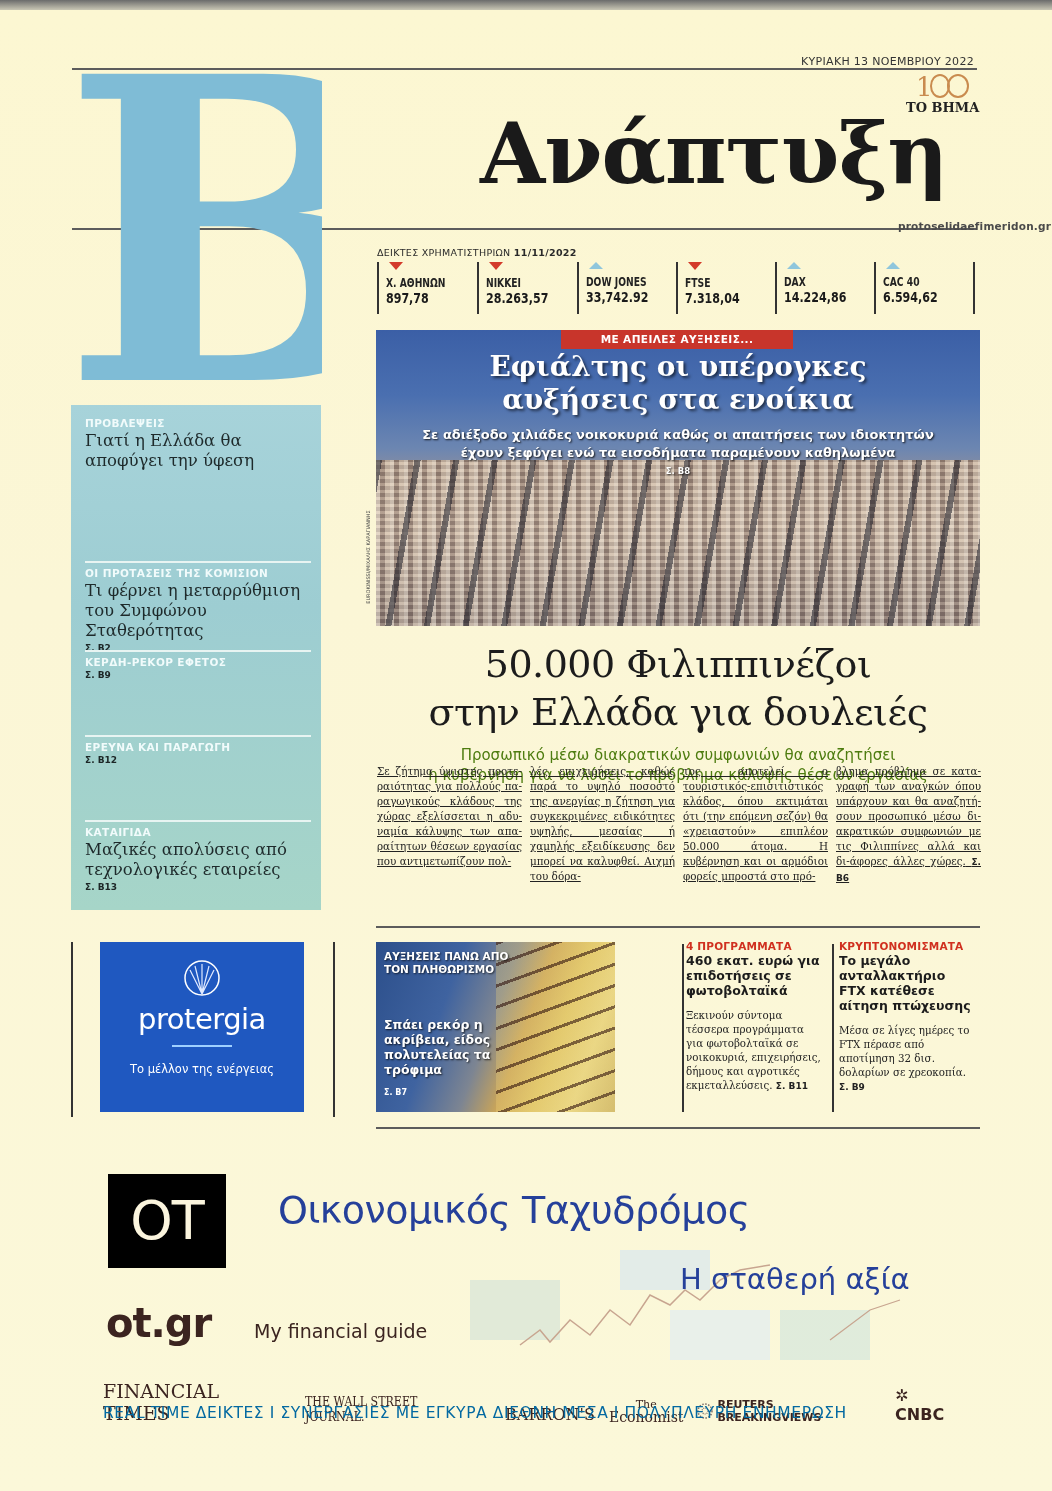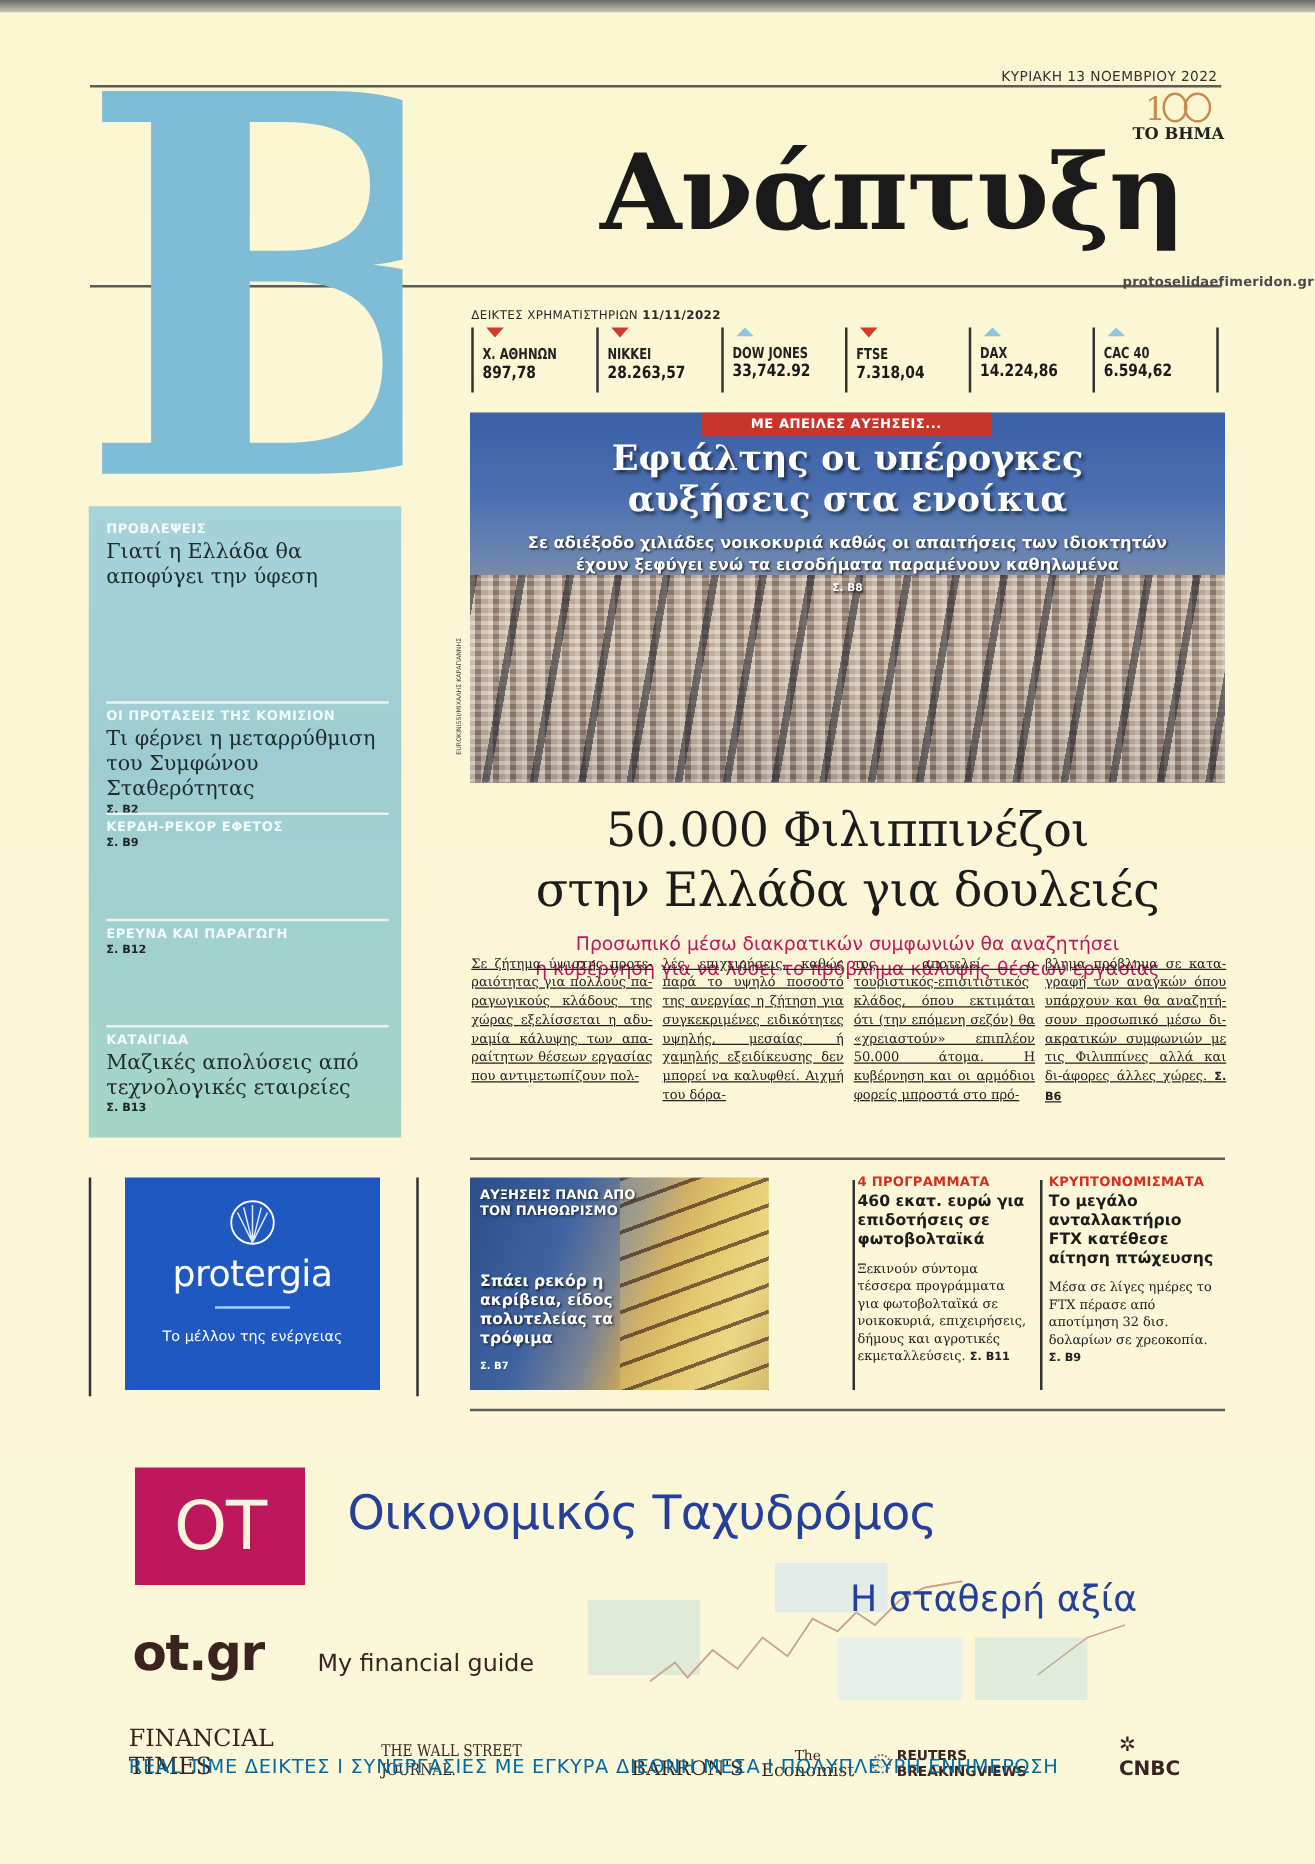--- a/index.html
+++ b/index.html
@@ -129,21 +129,21 @@
   }
 
   
   .main-head {
     left: 376px; top: 640px; width: 604px; text-align: center;
     font-family: "DejaVu Serif", serif; font-size: 38px; line-height: 48px; color: #1c1c1c;
     letter-spacing: -0.5px;
   }
   .main-sub {
     left: 376px; top: 745px; width: 604px; text-align: center;
-    font-family: "DejaVu Sans", sans-serif; font-size: 15px; line-height: 20px; color: #be185d;
+    font-family: "DejaVu Sans", sans-serif; font-size: 15px; line-height: 20px; color: #4d7c0f;
   }
   .col {
     position: absolute; top: 764px; width: 145px;
     font-family: "DejaVu Serif", serif; font-size: 10.4px; line-height: 15px; color: #222;
     text-align: justify; hyphens: manual; text-decoration: underline;
   }
   .col .ref { font-family: "DejaVu Sans", sans-serif; font-weight: bold; font-size: 9px; }
 
   
   .vline { position: absolute; width: 1.5px; background: #333; }
@@ -186,21 +186,21 @@
   .brief-head {
     font-family: "DejaVu Sans", sans-serif; font-weight: bold; font-size: 12.5px; line-height: 15px; color: #1c1c1c; margin-top: 1px;
   }
   .brief-body {
     font-family: "DejaVu Serif", serif; font-size: 10.3px; line-height: 14px; color: #222; margin-top: 10px;
   }
   .brief-body .ref { font-family: "DejaVu Sans", sans-serif; font-weight: bold; font-size: 9px; }
 
   
   .ot-box {
-    left: 108px; top: 1174px; width: 136px; height: 94px; background: #be185d; color: #fbf5de;
+    left: 108px; top: 1174px; width: 118px; height: 94px; background: #000000; color: #fbf5de;
     font-family: "DejaVu Sans", sans-serif; font-size: 54px; line-height: 94px; text-align: center; letter-spacing: -1px;
   }
   .ot-title {
     left: 278px; top: 1188px; font-family: "DejaVu Sans", sans-serif; font-size: 38px; color: #25409a; letter-spacing: -0.5px;
   }
   .ot-tag {
     left: 680px; top: 1262px; font-family: "DejaVu Sans", sans-serif; font-size: 29px; color: #25409a;
   }
   .ot-site {
     left: 106px; top: 1300px; font-family: "DejaVu Sans", sans-serif; font-weight: bold; font-size: 40px; color: #3b2420; letter-spacing: -1px;

